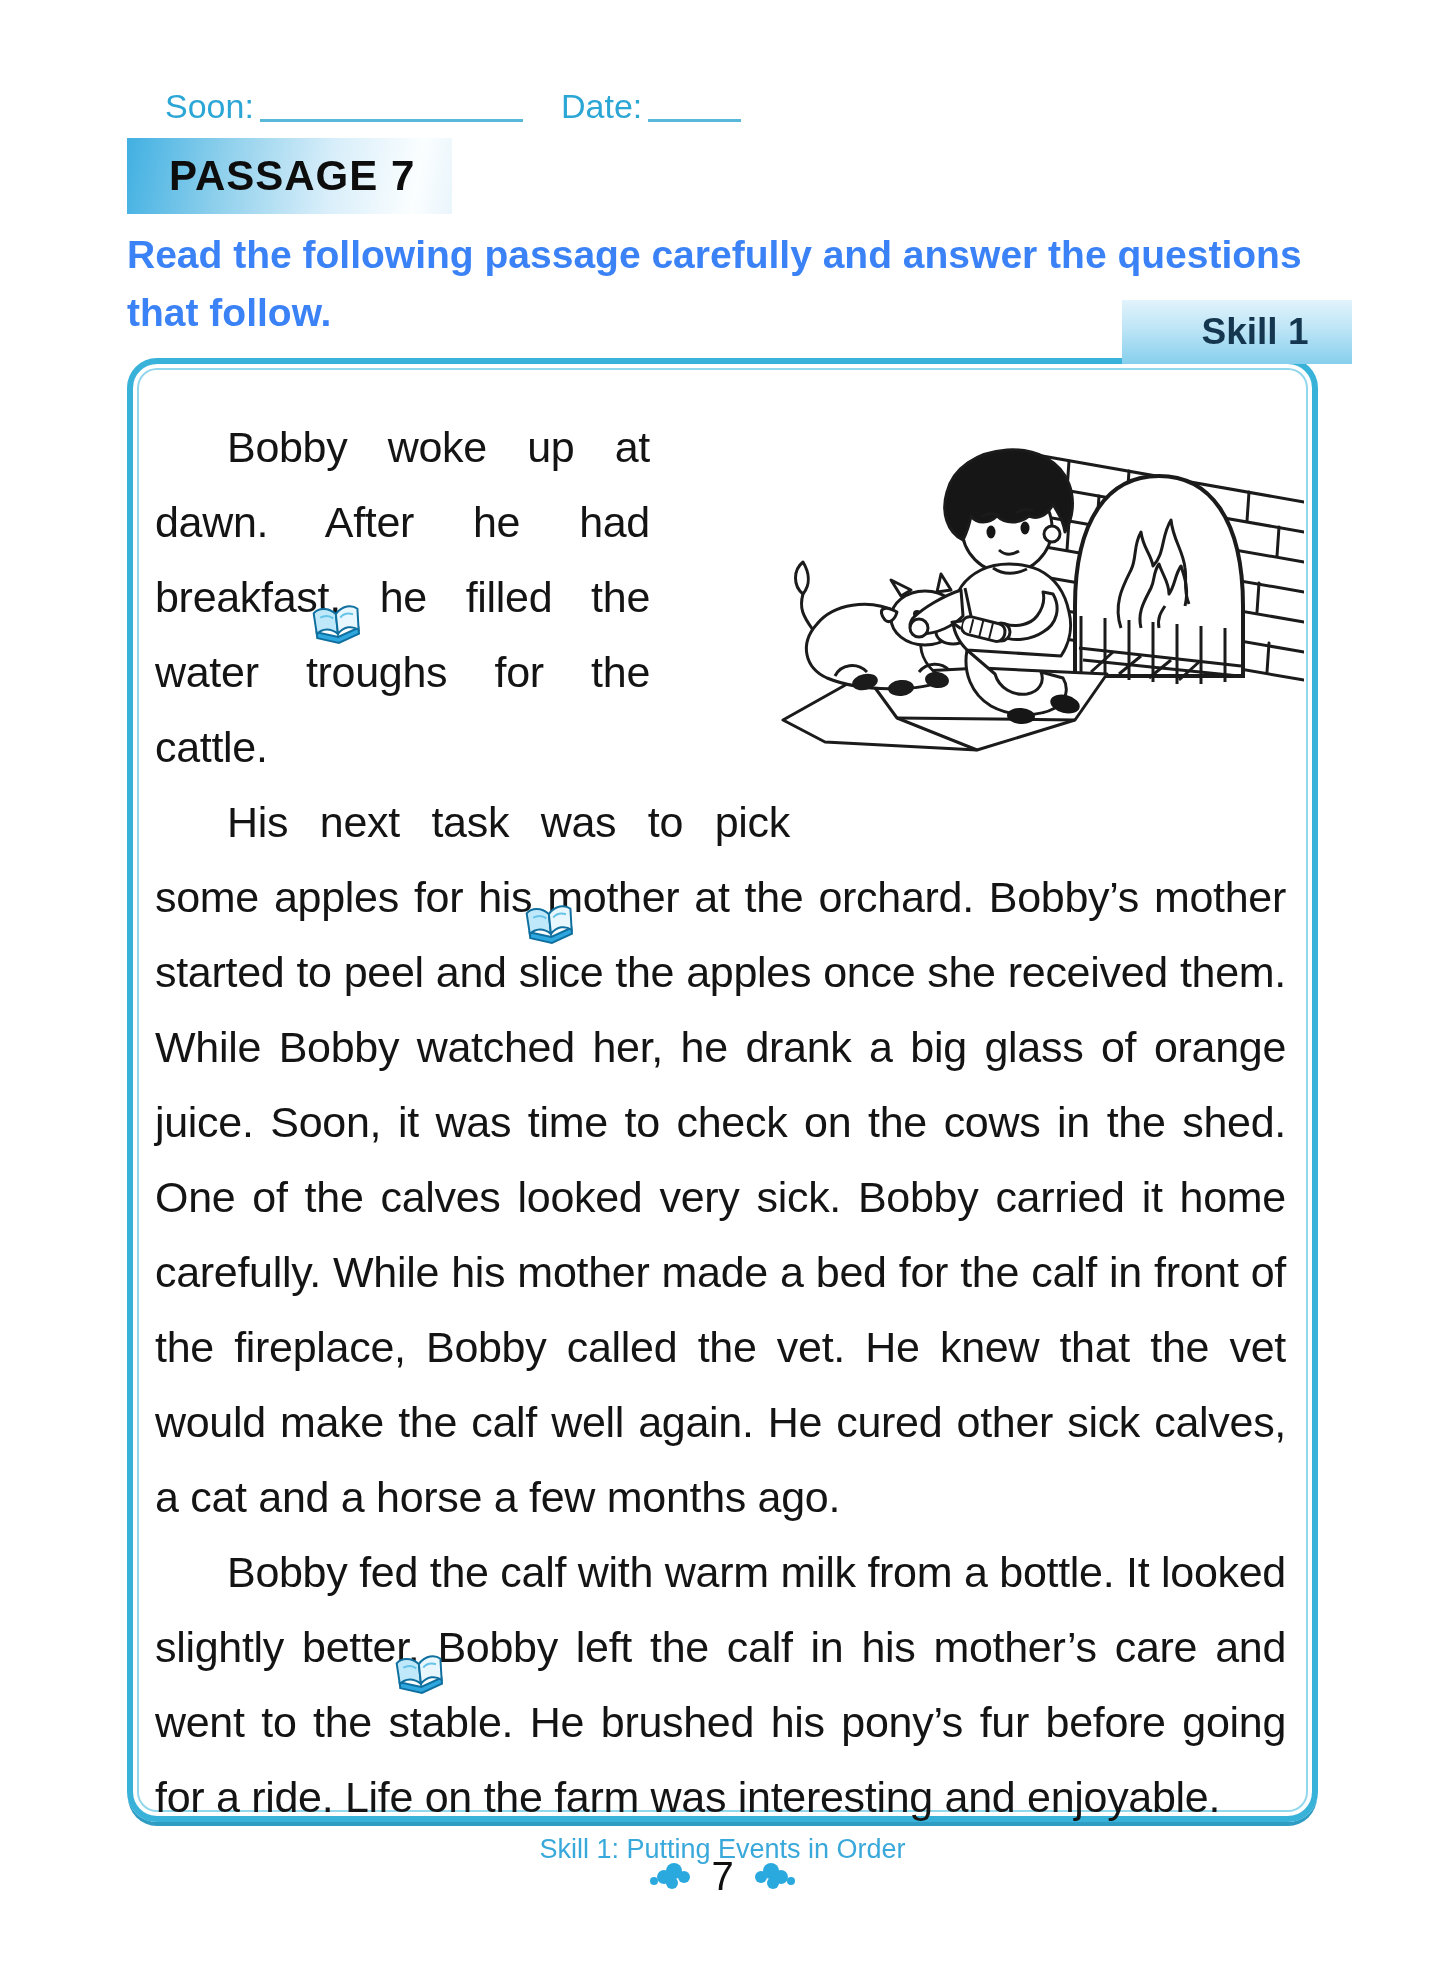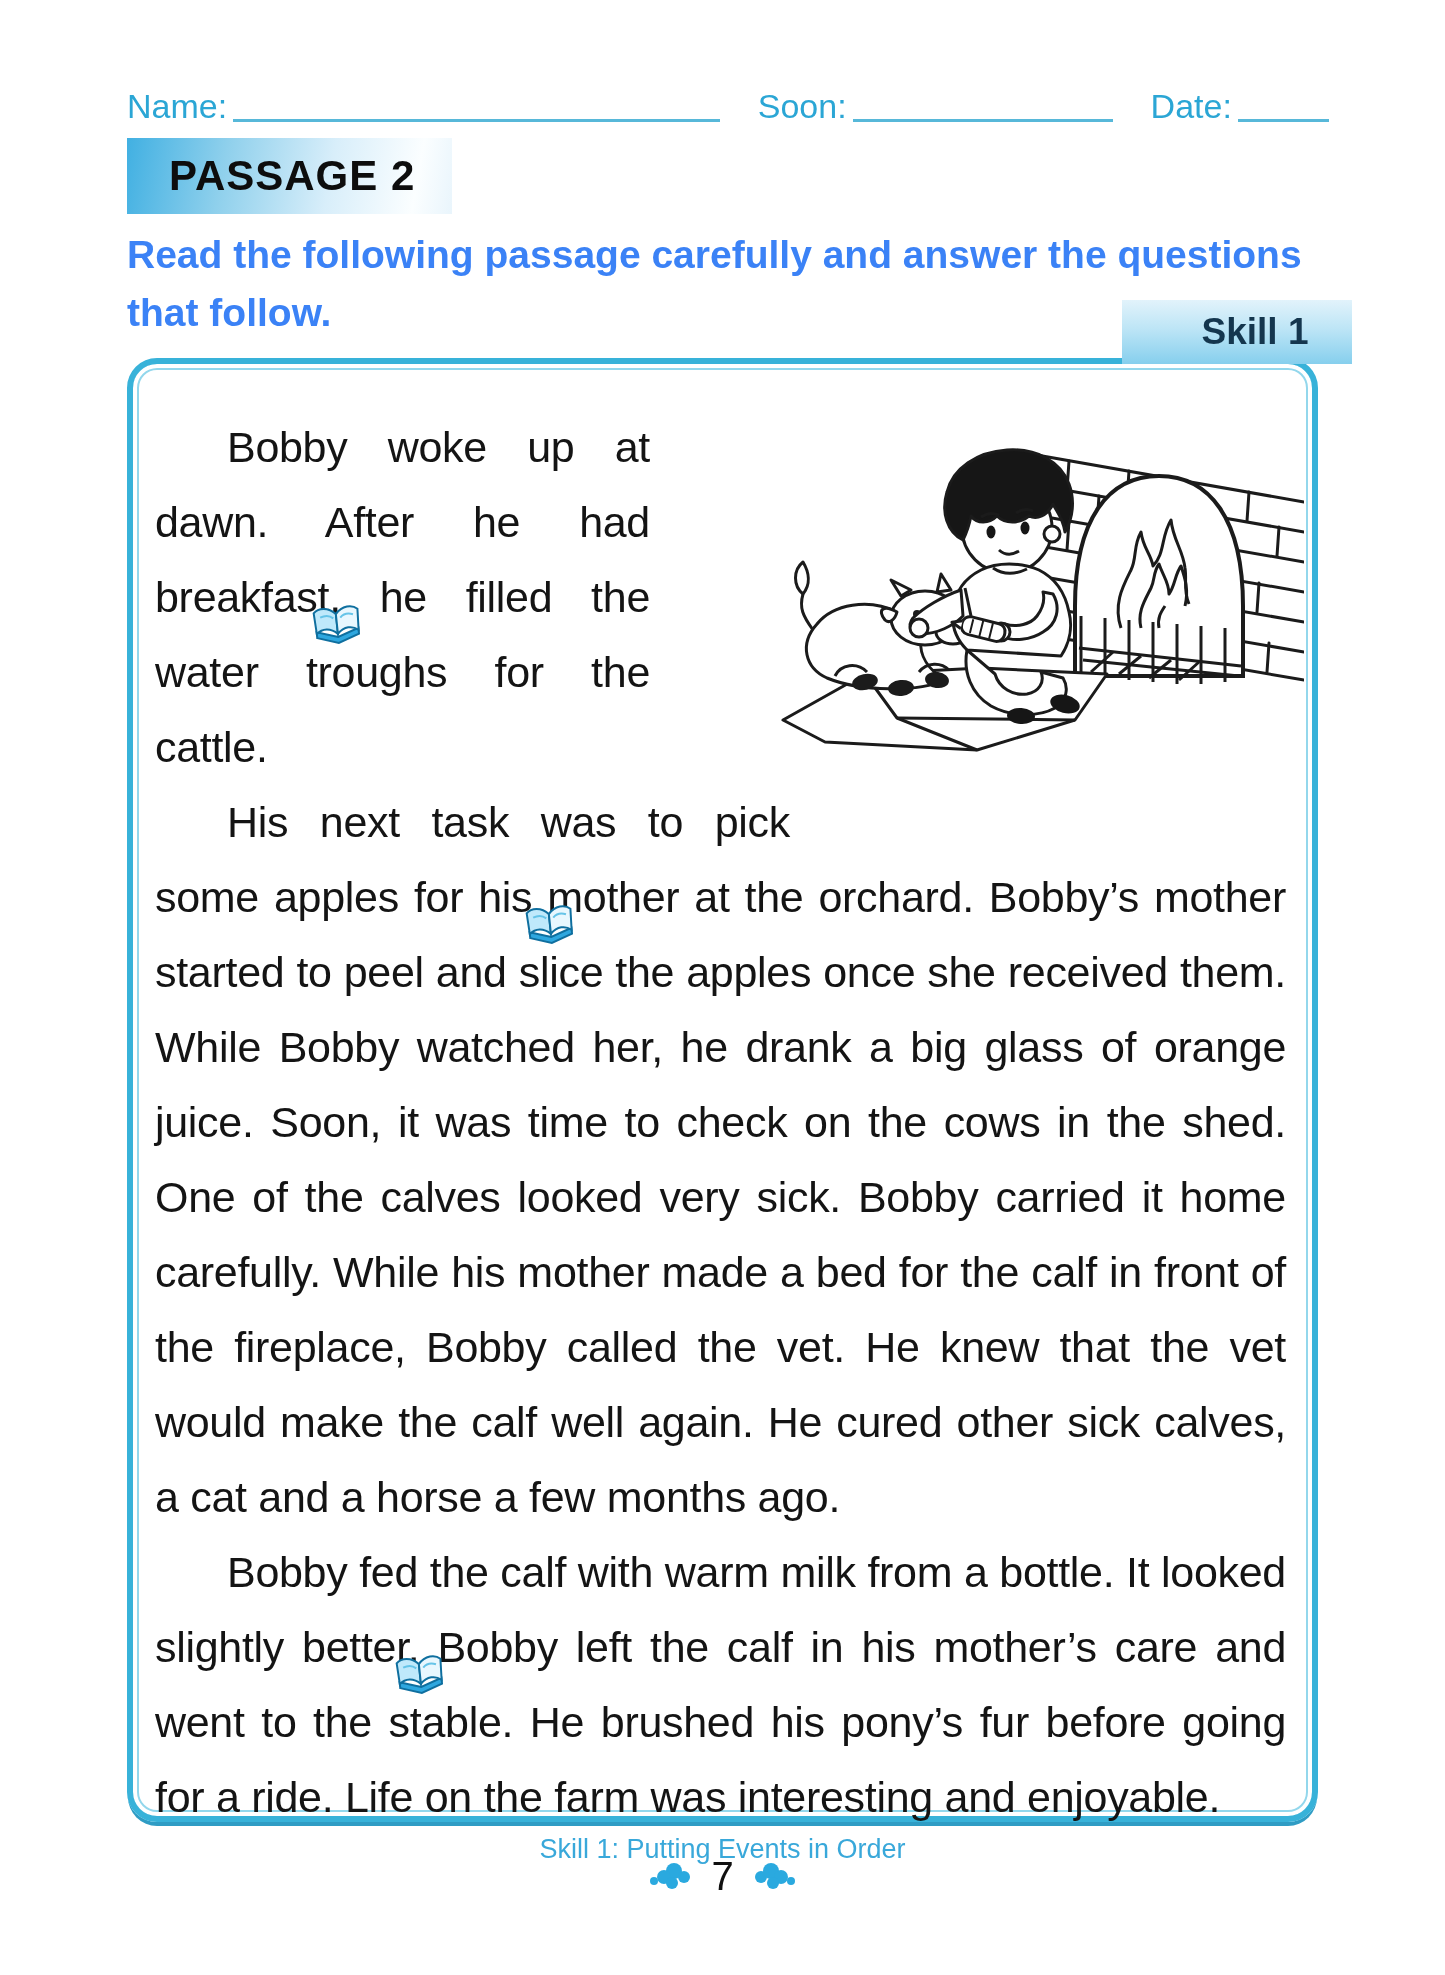--- a/index.html
+++ b/index.html
@@ -54,35 +54,31 @@
   .orn{width:48px;height:30px;}
   .footer-section{position:absolute;left:0;top:1834px;width:1445px;text-align:center;
                   font-size:27px;color:#39a8da;}
 </style>
 </head>
 <body>
 
 <div class="page">
 
   <div class="header-fields">
-    <div class="fg fg-name">
-      <span class="lbl">Name:</span>
-      <span class="wline"></span>
-    </div>
     <div class="fg fg-class">
       <span class="lbl">Soon:</span>
       <span class="wline"></span>
     </div>
     <div class="fg fg-date">
       <span class="lbl">Date:</span>
       <span class="wline"></span>
     </div>
   </div>
 
-  <div class="passage-title">PASSAGE 2</div>
+  <div class="passage-title">PASSAGE 7</div>
 
   <div class="instruction">Read the following passage carefully and answer the questions that follow.</div>
 
   <div class="skill-badge">Skill 1</div>
 
   <div class="passage-box">
     <div class="illustration">
       <svg viewBox="0 0 535 340" width="535" height="340">
 
         <g stroke="#1b1b1b" stroke-width="3" fill="none" stroke-linecap="round">

